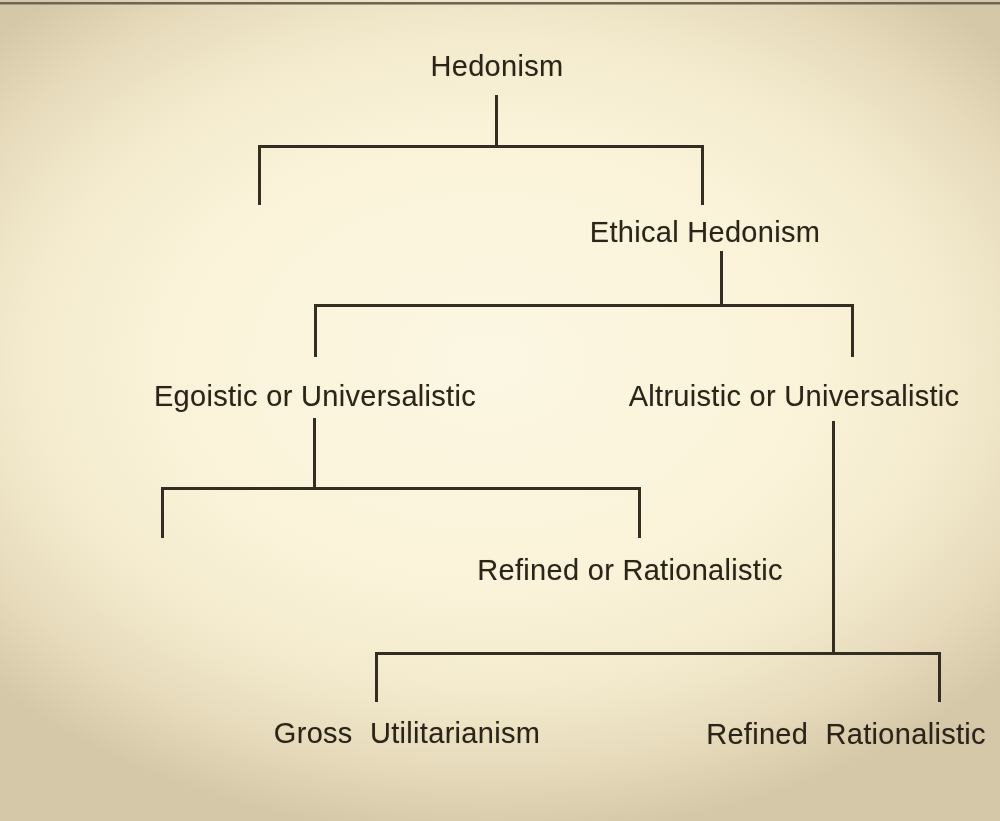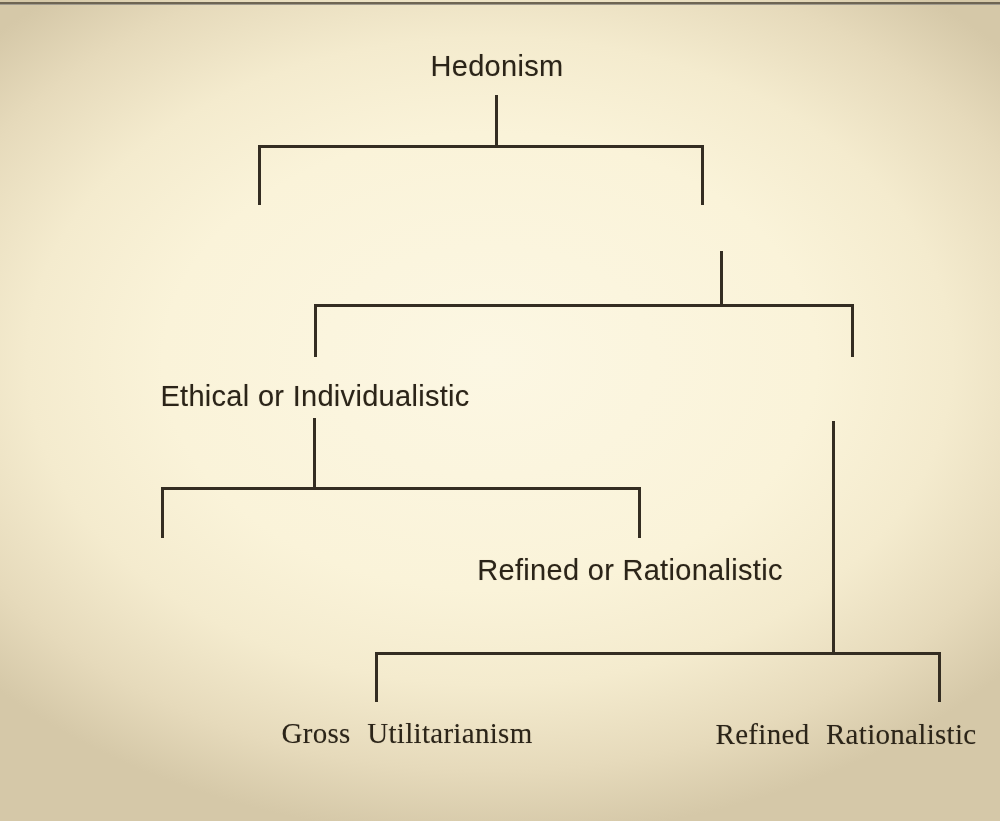--- a/index.html
+++ b/index.html
@@ -28,21 +28,21 @@
   .node {
     position: absolute;
     transform: translateX(-50%);
     white-space: nowrap;
     font-size: 29px;
     letter-spacing: 0.3px;
     line-height: 1;
     color: #2b2418;
     text-shadow: 0 0 1px rgba(43,36,24,0.25);
   }
-  .node.wide-gap { word-spacing: 9px; font-family: Liberation Serif, serif; }
+  .node.wide-gap { word-spacing: 9px; }
   .line {
     position: absolute;
     background: #342d22;
   }
   .line.h { height: 3px; }
   .line.v { width: 3px; }
 </style>
 </head>
 <body>
 
@@ -50,27 +50,29 @@
 
   <div class="top-rule"></div>
 
   <div class="node" style="left:497px; top:52px">Hedonism</div>
 
   <div class="line v" style="left:495px; top:95px;  height:52px"></div>
   <div class="line h" style="left:258px; top:145px; width:446px"></div>
   <div class="line v" style="left:258px; top:145px; height:60px"></div>
   <div class="line v" style="left:701px; top:145px; height:60px"></div>
 
+  <div class="node" style="left:705px; top:218px">Ethical Hedonism</div>
 
   <div class="line v" style="left:720px; top:251px; height:56px"></div>
   <div class="line h" style="left:314px; top:304px; width:540px"></div>
   <div class="line v" style="left:314px; top:304px; height:53px"></div>
   <div class="line v" style="left:851px; top:304px; height:53px"></div>
 
-  <div class="node" style="left:315px; top:382px">Ethical or Individualistic</div>
+  <div class="node" style="left:315px; top:382px">Egoistic or Universalistic</div>
+  <div class="node" style="left:794px; top:382px">Altruistic or Universalistic</div>
 
   <div class="line v" style="left:313px; top:418px; height:72px"></div>
   <div class="line h" style="left:161px; top:487px; width:480px"></div>
   <div class="line v" style="left:161px; top:487px; height:51px"></div>
   <div class="line v" style="left:638px; top:487px; height:51px"></div>
 
   <div class="node" style="left:630px; top:556px">Refined or Rationalistic</div>
 
   <div class="line v" style="left:832px; top:421px; height:234px"></div>
   <div class="line h" style="left:375px; top:652px; width:566px"></div>

